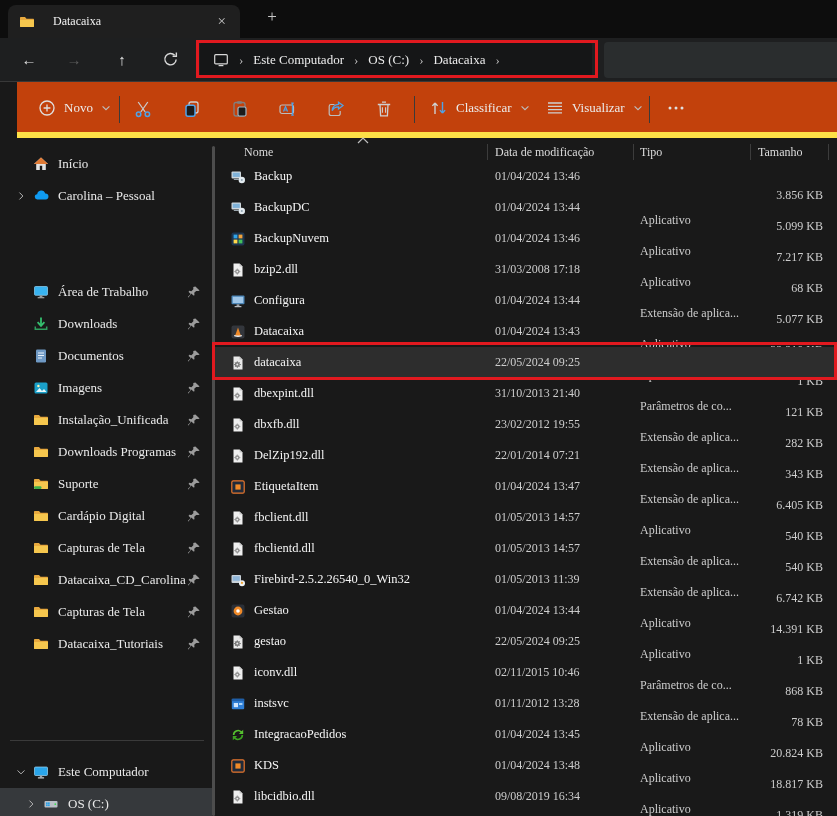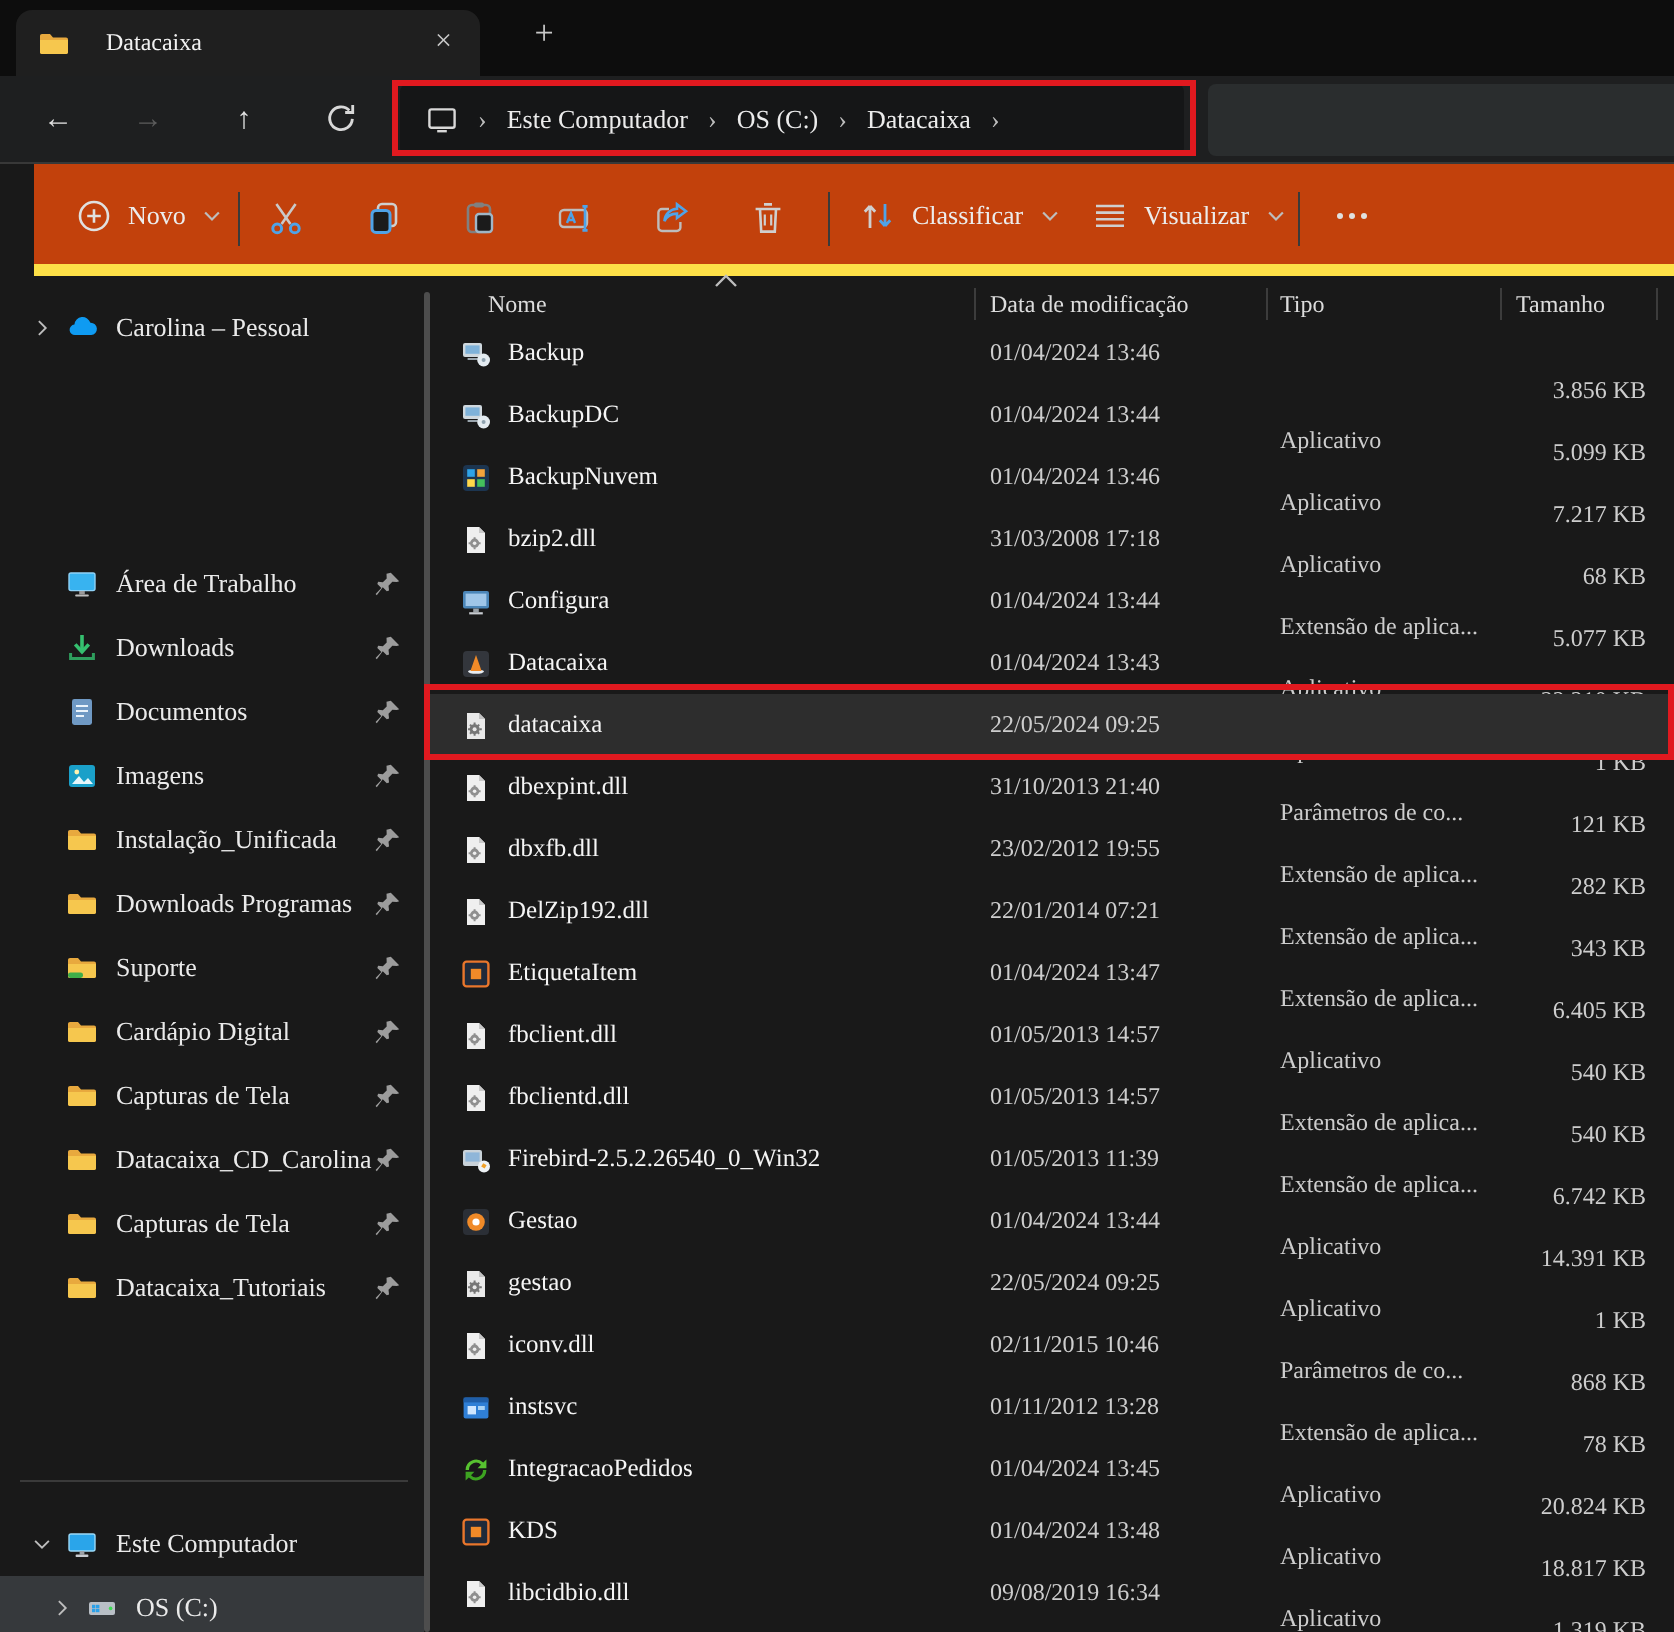--- a/index.html
+++ b/index.html
@@ -190,20 +190,30 @@
       <svg width="22" height="20" viewBox="0 0 22 20">
           <circle cx="5" cy="10" r="1.5" fill="#e0e0e0"></circle>
           <circle cx="11" cy="10" r="1.5" fill="#e0e0e0"></circle>
           <circle cx="17" cy="10" r="1.5" fill="#e0e0e0"></circle>
         </svg>
     </div>
   </div>
 
   <div class="side-top" id="side-top">
       <div class="side-item">
+        <span class="chev"></span>
+        <span class="ic">
+          <svg width="16" height="16" viewBox="0 0 16 16">
+            <path d="M8 1.5 1 8h2.2v6h3.6v-4.2h2.4V14h3.6V8H15z" fill="#e2e2e2"></path>
+            <path d="M8 1.5 1 8h14z" fill="#e07a35"></path>
+          </svg>
+        </span>
+        <span class="side-label">Início</span>
+      </div>
+      <div class="side-item">
         <span class="chev">
           <svg width="10" height="10" viewBox="0 0 16 16">
             <path d="M5.5 2.5 11 8l-5.5 5.5" stroke="#bdbdbd" fill="none" stroke-width="1.5"></path>
           </svg>
         </span>
         <span class="ic">
           <svg width="16" height="16" viewBox="0 0 16 16">
             <path d="M12.6 11.5H4.6a2.6 2.6 0 0 1-.4-5.2 4.1 4.1 0 0 1 8-.9 2.9 2.9 0 0 1 .4 6.1z" fill="#0f9bf2"></path>
           </svg>
         </span>

